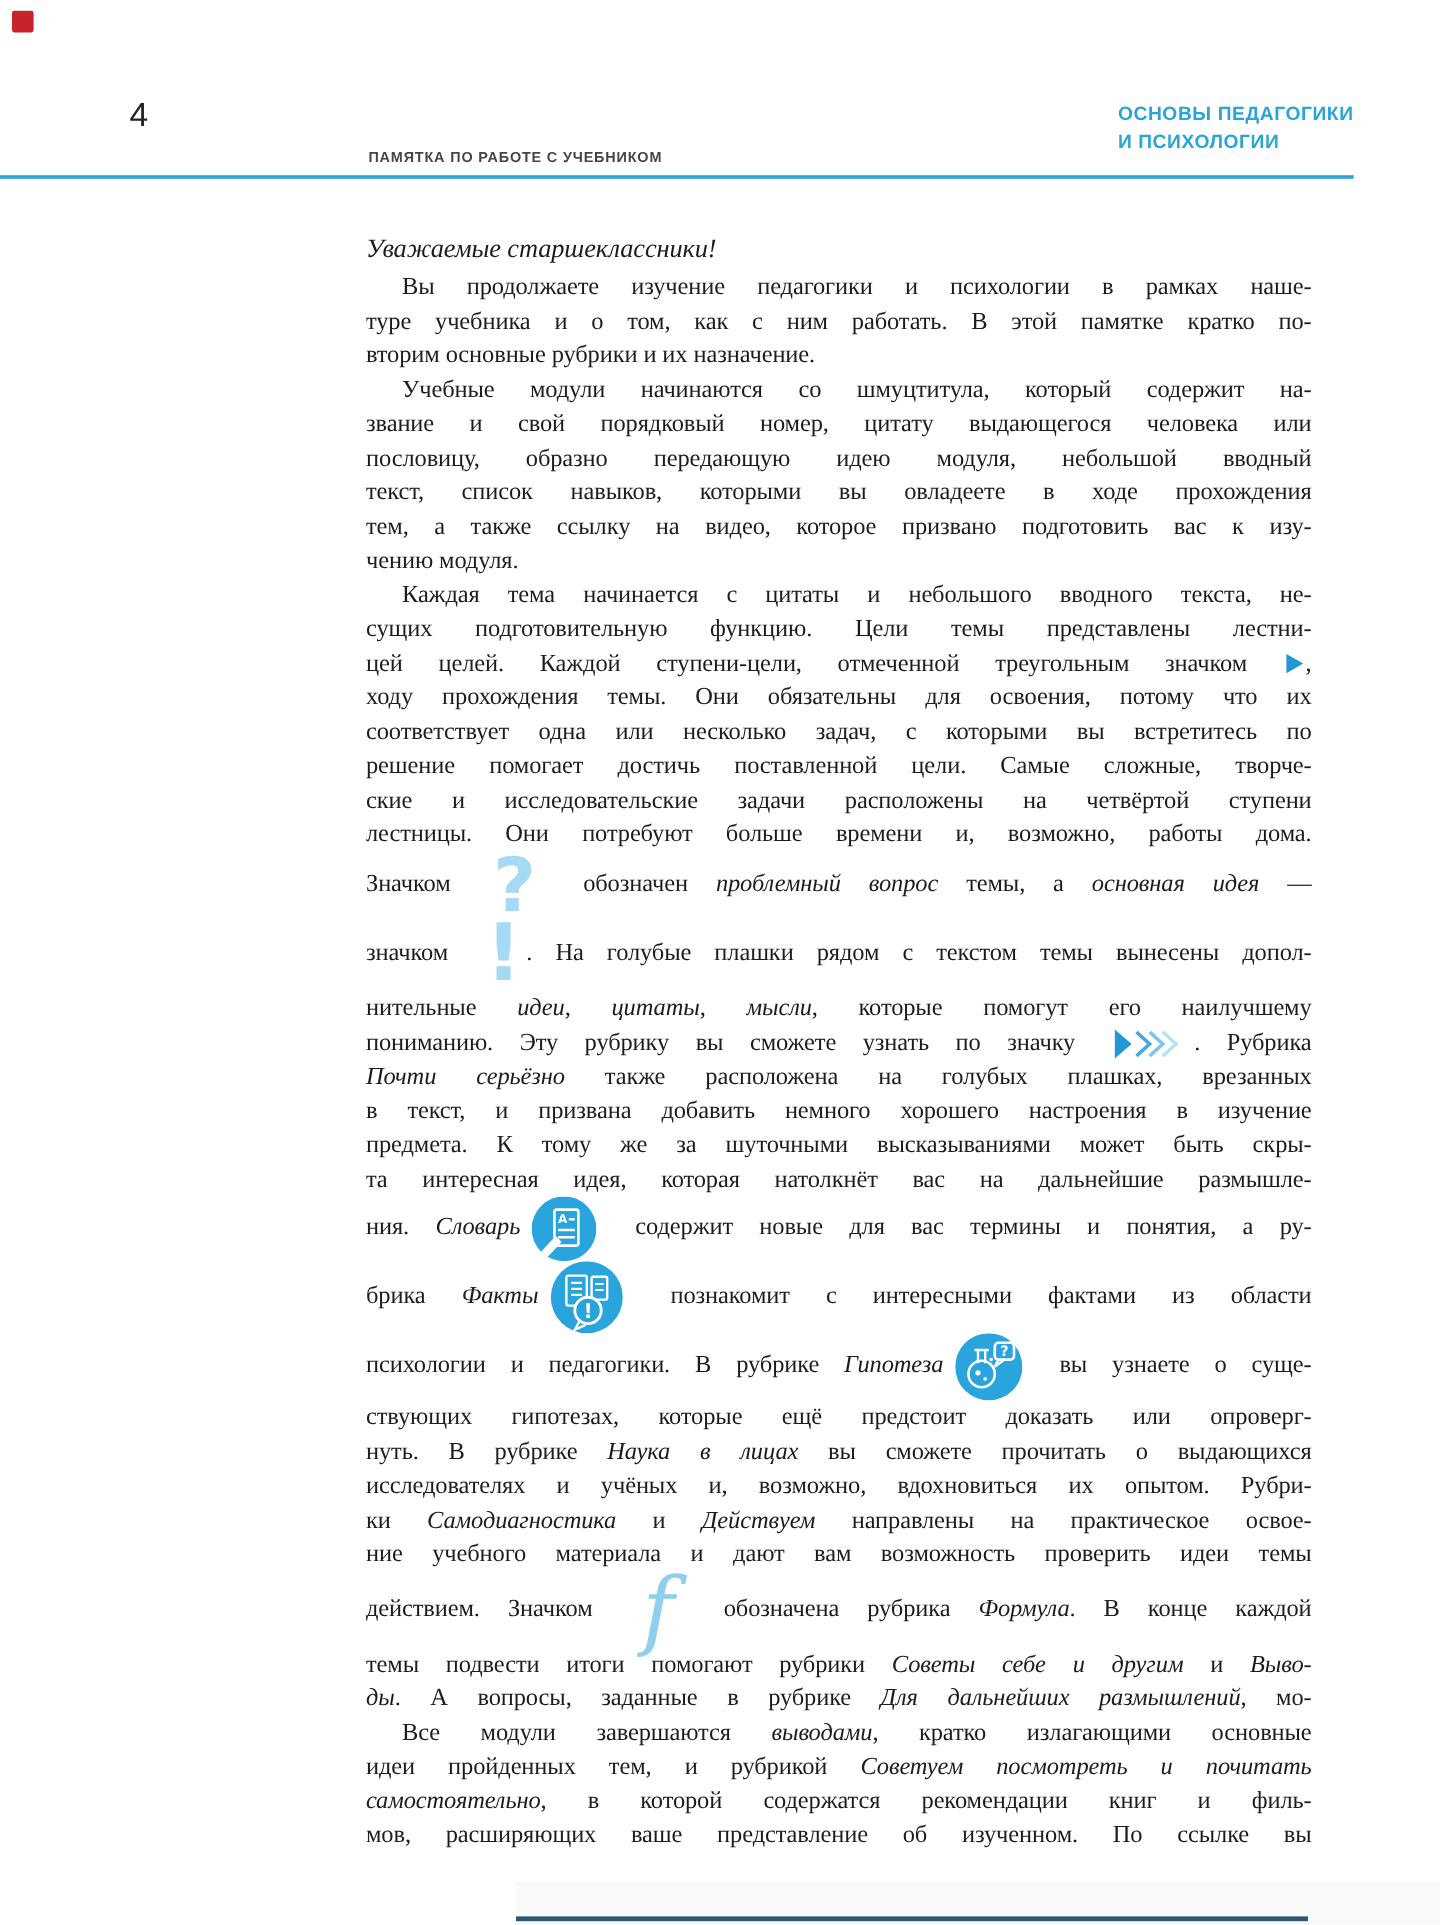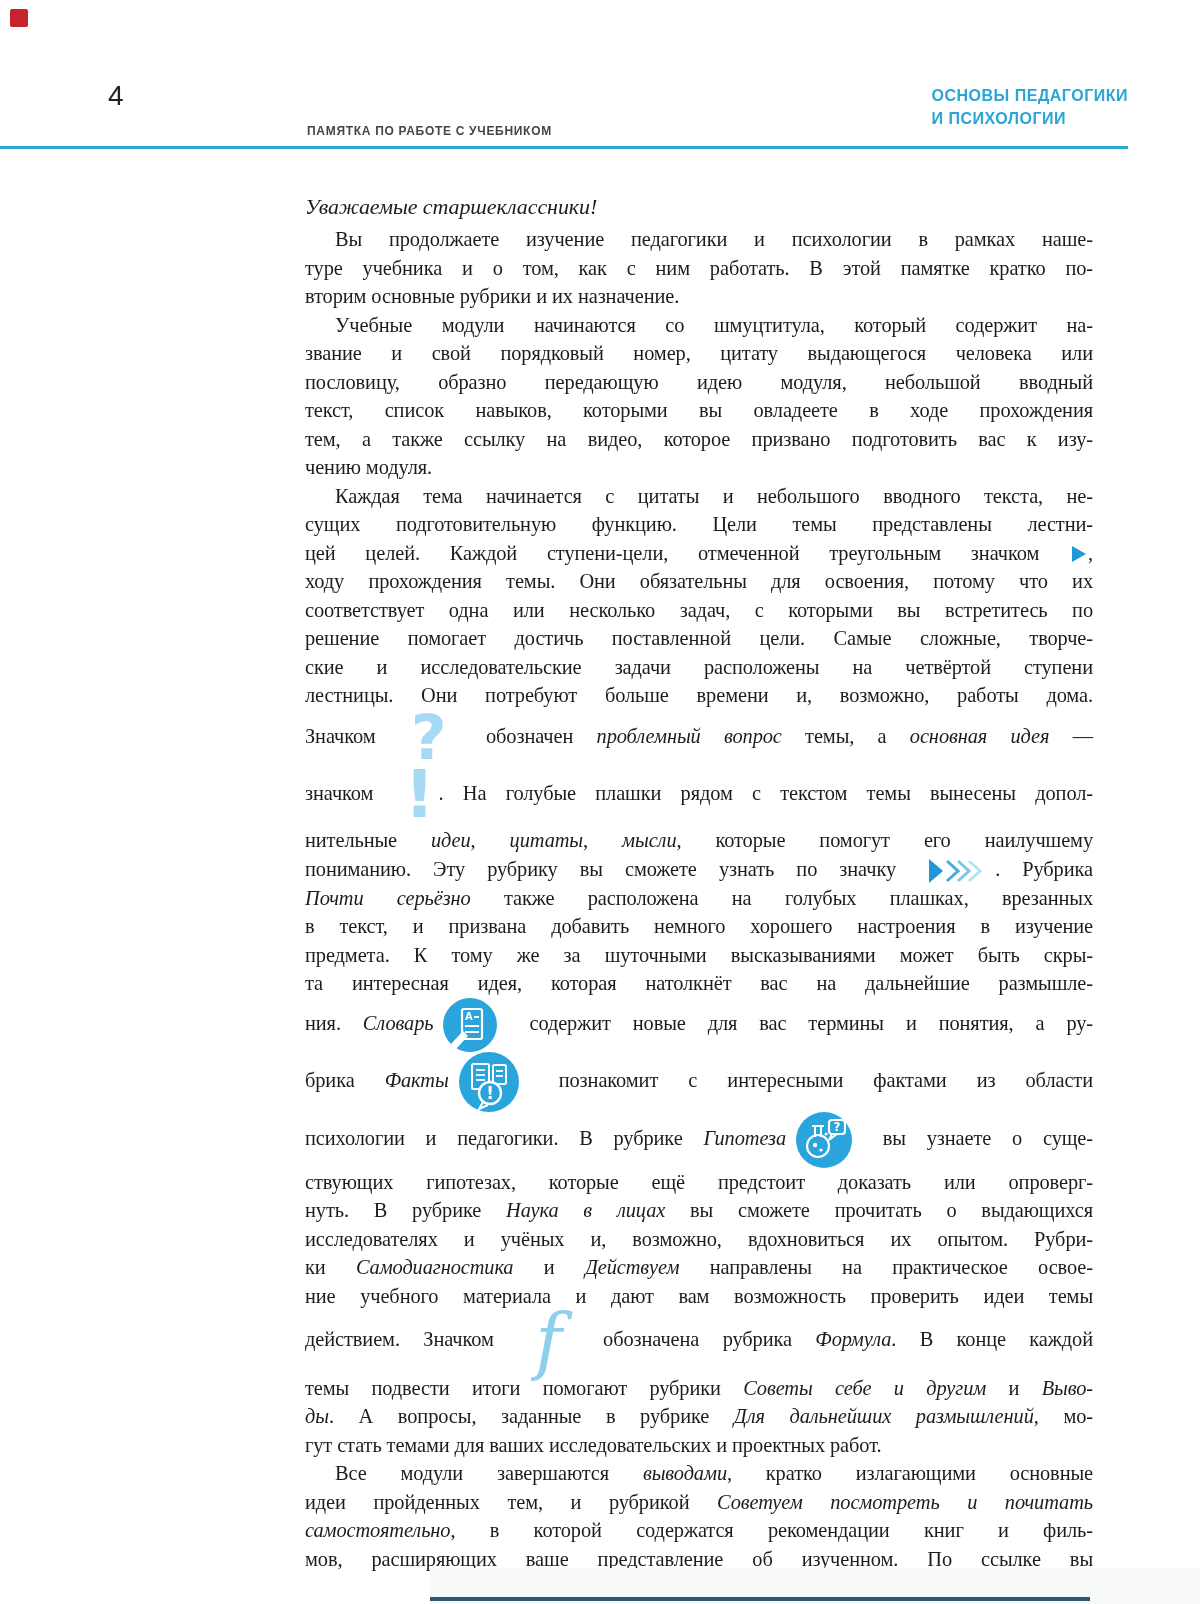--- a/index.html
+++ b/index.html
@@ -130,21 +130,20 @@
               <text x="41" y="19" font-size="12" font-weight="bold" font-family="DejaVu Sans" fill="#fff" text-anchor="middle">?</text>
             </svg></span><span> вы узнаете о суще-</span></div>
         <div class="line"><span>ствующих гипотезах, которые ещё предстоит доказать или опроверг-</span></div>
         <div class="line"><span>нуть. В рубрике </span><span class="it">Наука в лицах</span><span> вы сможете прочитать о выдающихся</span></div>
         <div class="line"><span>исследователях и учёных и, возможно, вдохновиться их опытом. Рубри-</span></div>
         <div class="line"><span>ки </span><span class="it">Самодиагностика</span><span> и </span><span class="it">Действуем</span><span> направлены на практическое освое-</span></div>
         <div class="line"><span>ние учебного материала и дают вам возможность проверить идеи темы</span></div>
         <div class="line"><span>действием. Значком </span><span class="bigf" title="light-blue-italic-letter-f">f</span><span> обозначена рубрика </span><span class="it">Формула</span><span>. В конце каждой</span></div>
         <div class="line"><span>темы подвести итоги помогают рубрики </span><span class="it">Советы себе и другим</span><span> и </span><span class="it">Выво-</span></div>
         <div class="line"><span class="it">ды</span><span>. А вопросы, заданные в рубрике </span><span class="it">Для дальнейших размышлений</span><span>, мо-</span></div>
-        <div class="line last"><span>гут стать темами для ваших исследовательских и проектных работ.</span></div>
         <div class="line indent"><span>Все модули завершаются </span><span class="it">выводами</span><span>, кратко излагающими основные</span></div>
         <div class="line"><span>идеи пройденных тем, и рубрикой </span><span class="it">Советуем посмотреть и почитать</span></div>
         <div class="line"><span class="it">самостоятельно</span><span>, в которой содержатся рекомендации книг и филь-</span></div>
         <div class="line"><span>мов, расширяющих ваше представление об изученном. По ссылке вы</span></div>
         <div class="line"></div>
       </div>
 
   </main>
 
   <div class="scan-band"></div>

